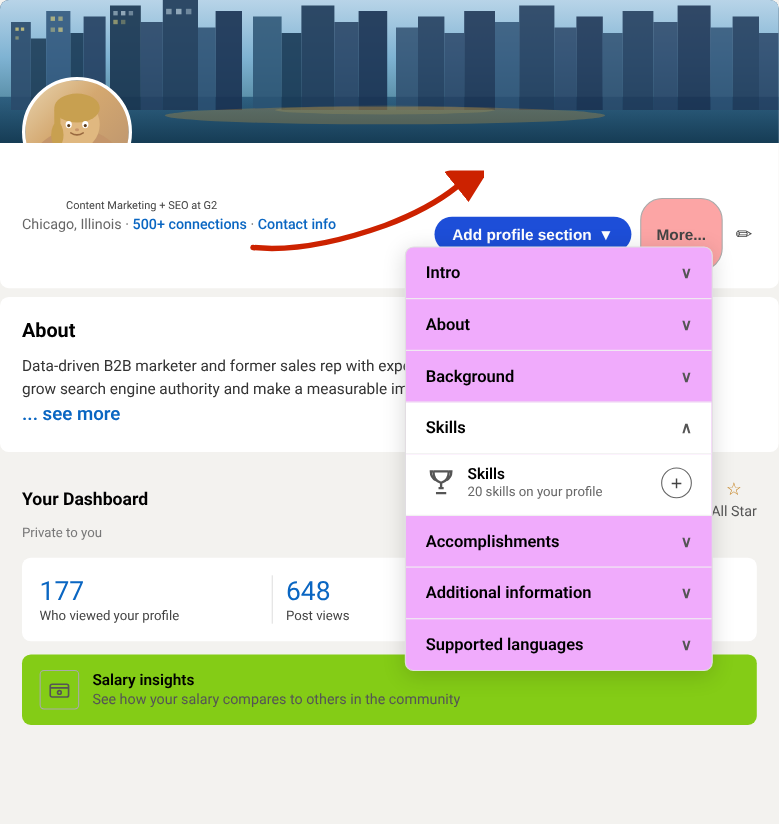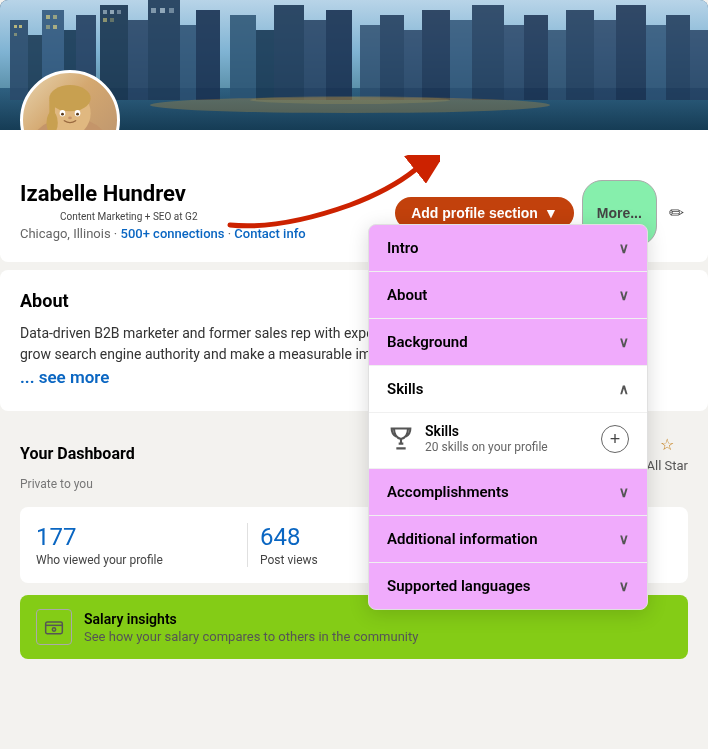--- a/index.html
+++ b/index.html
@@ -102,36 +102,36 @@
 
     .profile-actions {
       display: flex;
       gap: 8px;
       align-items: center;
       flex-shrink: 0;
       position: relative;
     }
 
     .btn-add-section {
-      background: #c2410c;
+      background: #1d4ed8;
       color: #fff;
       border: none;
       border-radius: 20px;
       padding: 8px 16px;
       font-size: 14px;
       font-weight: 600;
       cursor: pointer;
       display: flex;
       align-items: center;
       gap: 6px;
       white-space: nowrap;
     }
 
     .btn-more {
-      background: #86efac;
+      background: #fca5a5;
       color: #444;
       border: 1.5px solid #aaa;
       border-radius: 20px;
       padding: 24px 14px;
       font-size: 14px;
       font-weight: 600;
       cursor: pointer;
     }
 
     .btn-edit-icon {
@@ -472,21 +472,20 @@
           <path d="M44 54 Q50 58 56 54" stroke="#9a6a40" stroke-width="1.5" fill="none" stroke-linecap="round"></path>
 
           <ellipse cx="50" cy="51" rx="2" ry="1.5" fill="#c8956a"></ellipse>
         </svg>
       </div>
     </div>
   </div>
 
   <div class="profile-info-row">
     <div class="profile-text">
-      <div class="profile-name">Izabelle Hundrev</div>
       <div class="profile-headline">Content Marketing + SEO at G2</div>
       <div class="profile-location">
         <span>Chicago, Illinois</span> · 
         <a href="#">500+ connections</a> · 
         <a href="#">Contact info</a>
       </div>
     </div>
 
     <div class="profile-actions">
       <button class="btn-add-section">

